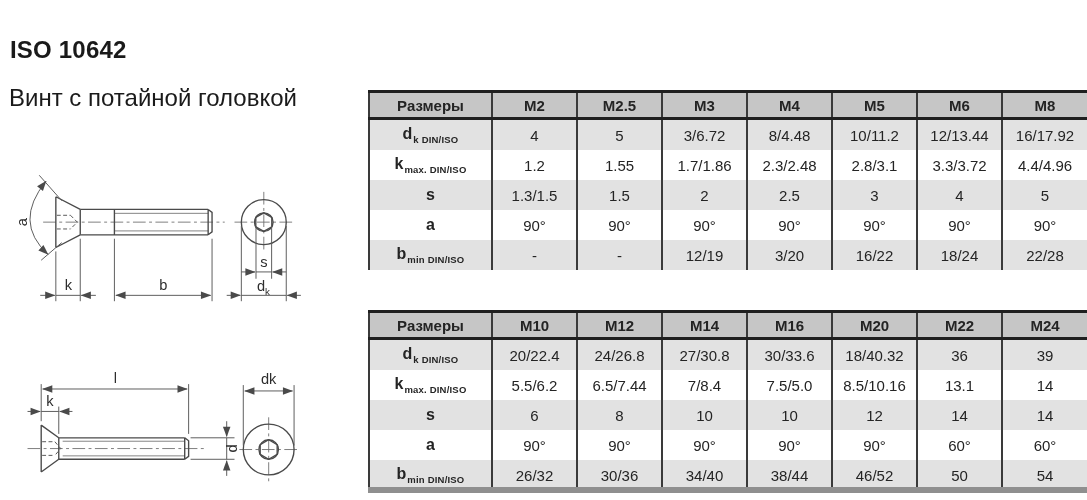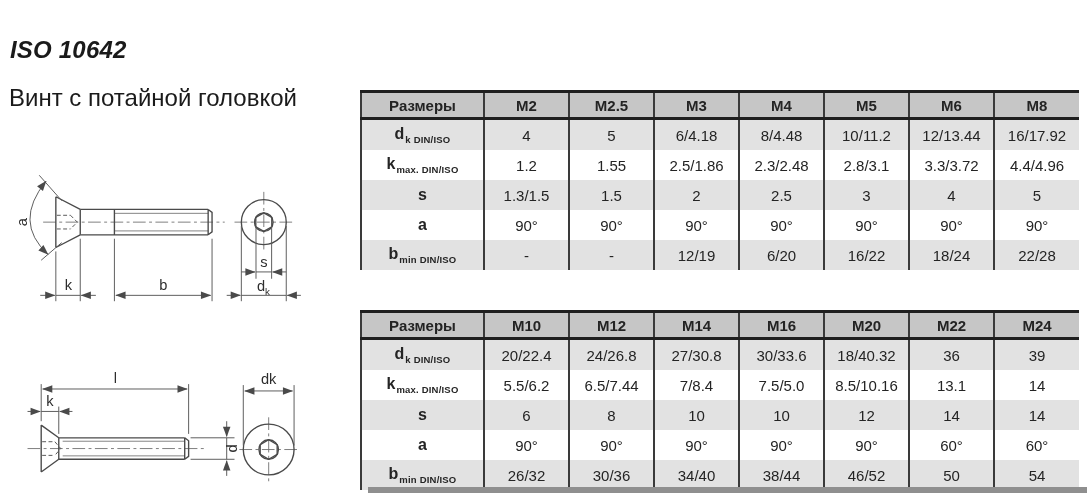--- a/index.html
+++ b/index.html
@@ -1,21 +1,21 @@
 <!DOCTYPE html>
 <html><head>
 <meta charset="utf-8">
 <style>
   html,body{margin:0;padding:0;background:#fff;}
   .page{position:relative;width:1087px;height:500px;background:#ffffff;overflow:hidden;
         font-family:"Liberation Sans",sans-serif;color:#1a1a1a;}
   .title-line1{position:absolute;left:10px;top:6px;font-size:24px;font-weight:700;letter-spacing:.2px;}
-  .title-line2{position:absolute;left:10px;top:36px;font-size:24px;font-weight:700;letter-spacing:.2px;font-style:italic;}
+  .title-line2{position:absolute;left:10px;top:36px;font-size:24px;font-weight:700;letter-spacing:.2px;}
   .subtitle{position:absolute;left:9px;top:84px;font-size:24px;font-weight:400;}
-  table.spec{position:absolute;left:360px;width:719px;border-collapse:collapse;table-layout:fixed;}
+  table.spec{position:absolute;left:368px;width:719px;border-collapse:collapse;table-layout:fixed;}
   #table1{top:90px;} #table2{top:310px;}
   table.spec th, table.spec td{
       border-left:2px solid #3a3a3a;text-align:center;vertical-align:middle;
       padding:0;height:30px;font-size:15px;color:#242424;font-weight:400;}
   table.spec thead th{
       background:#c6c6c6;font-weight:700;height:24px;
       border-top:3px solid #1f1f1f;border-bottom:3px solid #1f1f1f;font-size:15px;}
   table.spec thead th:first-child{width:121px;}
   table.spec tbody tr:nth-child(odd){background:#e2e2e2;}
   table.spec tbody tr:nth-child(even){background:#ffffff;}
@@ -159,31 +159,31 @@
           <th>M5</th>
           <th>M6</th>
           <th>M8</th>
         </tr>
       </thead>
       <tbody>
         <tr>
           <th><span>d</span><sub> k DIN/ISO</sub></th>
           <td>4</td>
           <td>5</td>
-          <td>6/4.18</td>
+          <td>3/6.72</td>
           <td>8/4.48</td>
           <td>10/11.2</td>
           <td>12/13.44</td>
           <td>16/17.92</td>
         </tr>
         <tr>
           <th><span>k</span><sub> max. DIN/ISO</sub></th>
           <td>1.2</td>
           <td>1.55</td>
-          <td>2.5/1.86</td>
+          <td>1.7/1.86</td>
           <td>2.3/2.48</td>
           <td>2.8/3.1</td>
           <td>3.3/3.72</td>
           <td>4.4/4.96</td>
         </tr>
         <tr>
           <th><span>s</span></th>
           <td>1.3/1.5</td>
           <td>1.5</td>
           <td>2</td>
@@ -200,21 +200,21 @@
           <td>90°</td>
           <td>90°</td>
           <td>90°</td>
           <td>90°</td>
         </tr>
         <tr>
           <th><span>b</span><sub> min DIN/ISO</sub></th>
           <td>-</td>
           <td>-</td>
           <td>12/19</td>
-          <td>6/20</td>
+          <td>3/20</td>
           <td>16/22</td>
           <td>18/24</td>
           <td>22/28</td>
         </tr>
       </tbody>
     </table>
   <table class="spec" id="table2">
       <thead>
         <tr>
           <th>Размеры</th>

